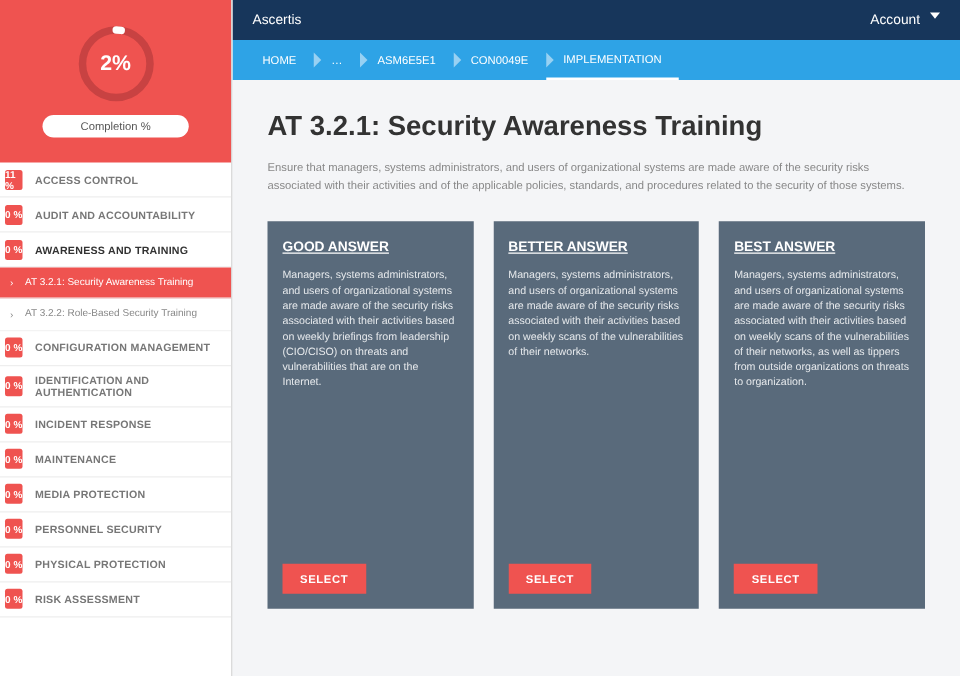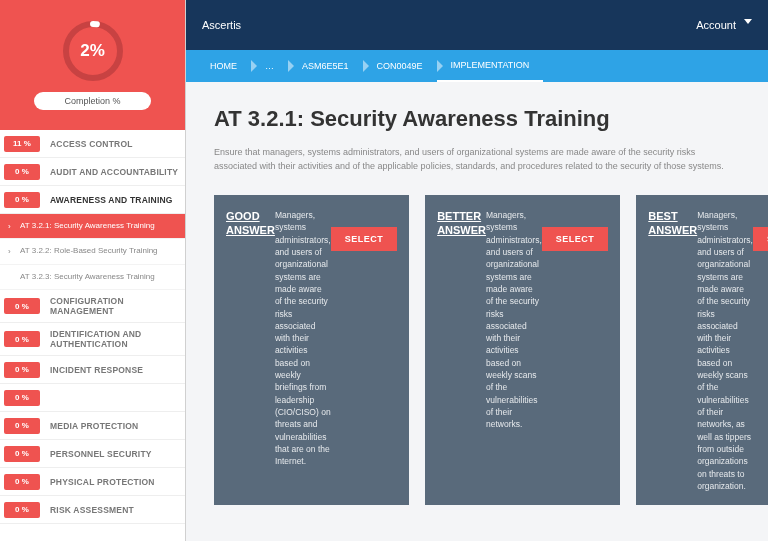--- a/index.html
+++ b/index.html
@@ -6,43 +6,43 @@
 body{width:768px;height:541px;overflow:hidden;background:#e9ebee;font-size:11px}
 .app{display:flex;width:100%;height:100%}
 .sidebar{width:186px;height:100%;background:#fff;overflow-y:auto;border-right:1px solid #d0d0d0}
 .prog-panel{background:#ef5350;height:130px;display:flex;flex-direction:column;align-items:center;justify-content:center;padding:8px}
 .prog-ring{width:62px;height:62px;position:relative}
 .prog-ring svg{transform:rotate(-90deg)}
 .prog-txt{position:absolute;top:50%;left:50%;transform:translate(-50%,-50%);color:#fff;font-size:17px;font-weight:bold}
 .comp-pill{margin-top:10px;background:#fff;color:#555;border-radius:12px;padding:4px 30px;font-size:9px}
 .cats{}
 .cat{display:flex;align-items:center;border-bottom:1px solid #eee;min-height:28px}
-.badge{width:36px;height:16px;margin:0 6px 0 4px;background:#ef5350;color:#fff;font-size:8px;font-weight:bold;display:flex;align-items:center;justify-content:center;border-radius:2px;flex-shrink:0}
+.badge{width:14px;height:16px;margin:0 6px 0 4px;background:#ef5350;color:#fff;font-size:8px;font-weight:bold;display:flex;align-items:center;justify-content:center;border-radius:2px;flex-shrink:0}
 .cat-label{font-size:8.5px;font-weight:bold;color:#777;letter-spacing:.2px;padding:6px 4px;flex:1}
 .cat.active .cat-label{color:#333}
 .sub{display:flex;align-items:center;border-bottom:1px solid #f3f3f3;padding:7px 6px 7px 8px}
 .sub .chev{width:12px;font-size:8px;color:#888;flex-shrink:0}
 .sub-label{font-size:8px;color:#888;flex:1;line-height:1.3}
 .sub.sel{background:#ef5350}
 .sub.sel .sub-label{color:#fff}
 .sub.sel .chev{color:#fff}
 .main{flex:1;height:100%;overflow-y:auto;background:#f4f5f7}
-.topbar{height:50px;background:#17365b;display:flex;align-items:center;justify-content:space-between;padding:0 16px;color:#fff}
+.topbar{height:32px;background:#17365b;display:flex;align-items:center;justify-content:space-between;padding:0 16px;color:#fff}
 .brand{font-size:11px}
 .acct{font-size:11px;display:flex;gap:8px}
 .caret-dn{width:0;height:0;border-left:4px solid transparent;border-right:4px solid transparent;border-top:5px solid #fff}
 .crumbs{height:32px;background:#2ea3e6;display:flex;padding:0 10px;gap:0;color:#fff;font-size:9px}
 .crumb{padding:0 14px;height:100%;display:flex;align-items:center;position:relative;white-space:nowrap}
 .crumb .arr{position:absolute;right:-6px;top:50%;transform:translateY(-50%);width:0;height:0;border-top:6px solid transparent;border-bottom:6px solid transparent;border-left:6px solid rgba(255,255,255,.5)}
 .crumb.last{border-bottom:2px solid #fff;box-sizing:border-box}
 .content{padding:24px 28px}
 .page-title{font-size:22px;font-weight:bold;color:#333;margin-bottom:14px}
 .page-sub{font-size:9px;color:#888;line-height:1.5;max-width:520px;margin-bottom:22px}
 .cards{display:flex;gap:16px}
-.card{flex:1;background:#596a7b;padding:14px 12px 12px;display:flex;flex-direction:row;min-height:310px}
+.card{flex:1;background:#596a7b;padding:14px 12px 12px;display:flex;flex-direction:column;min-height:310px}
 .card-title{color:#fff;font-size:11px;font-weight:bold;text-decoration:underline;margin-bottom:8px;line-height:1.3}
 .card-body{color:#e6e9ec;font-size:8.5px;line-height:1.45;flex:1}
 .sel-btn{background:#ef5350;color:#fff;border:none;padding:7px 14px;font-size:9px;font-weight:bold;letter-spacing:.5px;align-self:flex-start;margin-top:18px;cursor:pointer}
 </style>
 </head>
 <body>
 
 <div class="app">
   <aside class="sidebar">
     <div class="prog-panel">
@@ -70,39 +70,36 @@
         </div>
 
       <div class="sub sel">
           <span class="chev">›</span>
           <span class="sub-label">AT 3.2.1: Security Awareness Training</span>
         </div>
       <div class="sub">
           <span class="chev">›</span>
           <span class="sub-label">AT 3.2.2: Role-Based Security Training</span>
         </div>
-      <div class="sub">
-          <span class="chev"></span>
-          <span class="sub-label">AT 3.2.3: Security Awareness Training</span>
-        </div>
 
       <div class="cat">
           <span class="badge">0 %</span>
           <span class="cat-label">CONFIGURATION MANAGEMENT</span>
         </div>
       <div class="cat">
           <span class="badge">0 %</span>
           <span class="cat-label">IDENTIFICATION AND AUTHENTICATION</span>
         </div>
       <div class="cat">
           <span class="badge">0 %</span>
           <span class="cat-label">INCIDENT RESPONSE</span>
         </div>
       <div class="cat">
           <span class="badge">0 %</span>
+          <span class="cat-label">MAINTENANCE</span>
         </div>
       <div class="cat">
           <span class="badge">0 %</span>
           <span class="cat-label">MEDIA PROTECTION</span>
         </div>
       <div class="cat">
           <span class="badge">0 %</span>
           <span class="cat-label">PERSONNEL SECURITY</span>
         </div>
       <div class="cat">

